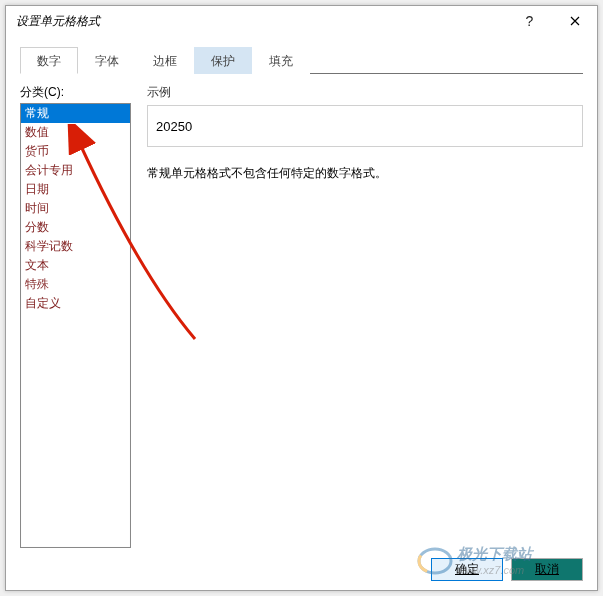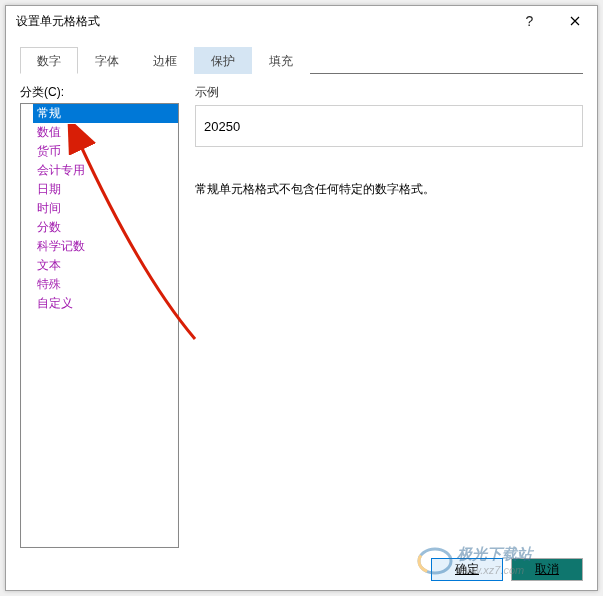--- a/index.html
+++ b/index.html
@@ -27,20 +27,21 @@
   .titlebar {
     height: 30px;
     background: #ffffff;
     display: flex;
     align-items: center;
     padding-left: 10px;
   }
   .titlebar .title {
     flex: 1;
     color: #000;
+    font-style: italic;
   }
   .titlebar .btn {
     width: 45px;
     height: 29px;
     display: flex;
     align-items: center;
     justify-content: center;
     color: #222;
     font-size: 14px;
   }
@@ -73,55 +74,54 @@
     background: #d5e5f3;
   }
   .body {
     flex: 1;
     padding-top: 10px;
     display: flex;
     flex-direction: row;
     position: relative;
   }
   .left {
-    width: 159px;
+    width: 111px;
     display: flex;
     flex-direction: column;
   }
   .label {
     margin-bottom: 2px;
     color: #000;
   }
   .listbox {
     flex: 1;
     border: 1px solid #888;
     background: #fff;
     height: 375px;
     overflow: hidden;
     box-shadow: inset 0 0 1px rgba(0,0,0,0.1);
-    padding-left: 12px;
   }
   .listitem {
     padding: 1px 4px;
     font-size: 12px;
     line-height: 17px;
-    color: #a21caf;
+    color: #7f1d1d;
   }
   .listitem.selected {
     background: #0078d7;
     color: #fff;
   }
   .right {
     flex: 1;
     padding-left: 16px;
     display: flex;
     flex-direction: column;
   }
   .group {
-    margin-bottom: 26px;
+    margin-bottom: 10px;
   }
   .group-title {
     color: #333;
     margin-bottom: 4px;
   }
   .sample-box {
     border: 1px solid #d0d0d0;
     height: 42px;
     padding: 20px 8px;
     display: flex;

